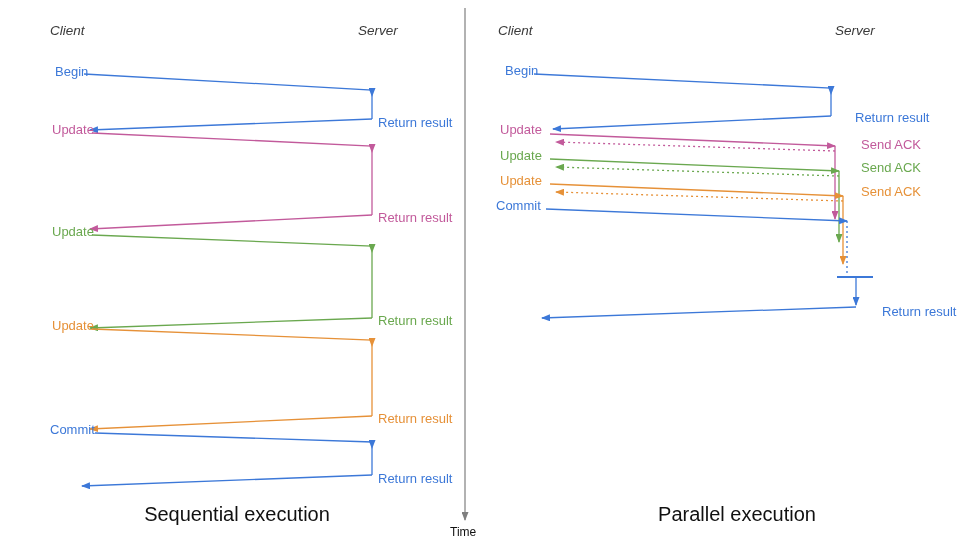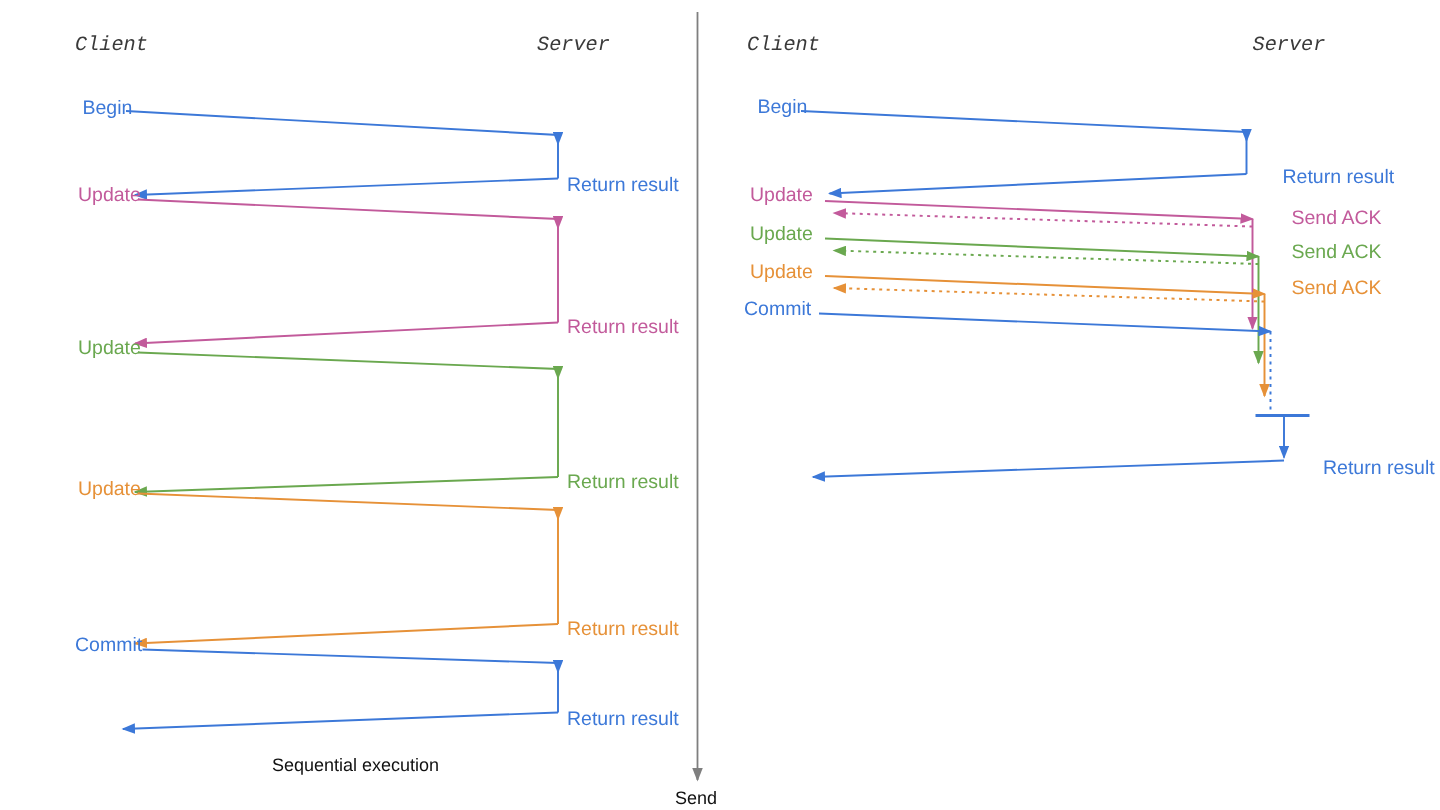--- a/index.html
+++ b/index.html
@@ -2,22 +2,22 @@
 <html><head>
 <meta charset="utf-8">
 <style>
   html,body{margin:0;padding:0;background:#fff;}
   #stage{
     position:relative;width:960px;height:540px;background:#ffffff;overflow:hidden;
     font-family:"Liberation Sans",sans-serif;
   }
   #diagram-svg{position:absolute;left:0;top:0;}
   .lbl{position:absolute;font-size:13px;line-height:14px;white-space:nowrap;text-align:right;}
-  .hdr{position:absolute;font-size:13.5px;font-style:italic;color:#3a3a3a;white-space:nowrap;font-family:Liberation Mono, monospace;}
-  .caption{position:absolute;font-size:12px;color:#111;text-align:center;width:200px;white-space:nowrap;}
+  .hdr{position:absolute;font-size:13.5px;font-style:italic;color:#3a3a3a;white-space:nowrap;}
+  .caption{position:absolute;font-size:20px;color:#111;text-align:center;width:200px;white-space:nowrap;}
   .time-lbl{position:absolute;font-size:12px;color:#111;}
   .c-blue{color:#3c78d8;}
   .c-pink{color:#c25a9b;}
   .c-green{color:#6aa84f;}
   .c-orange{color:#e69138;}
 </style>
 </head>
 <body>
 
 <div id="stage">
@@ -125,16 +125,17 @@
 
   <span class="lbl c-green" style="left:500px;top:149px;">Update</span>
   <span class="lbl c-green" style="left:861px;top:161px;">Send ACK</span>
 
   <span class="lbl c-orange" style="left:500px;top:174px;">Update</span>
   <span class="lbl c-orange" style="left:861px;top:185px;">Send ACK</span>
 
   <span class="lbl c-blue" style="left:496px;top:199px;">Commit</span>
   <span class="lbl c-blue" style="left:882px;top:305px;">Return result</span>
 
+  <div class="caption" style="left:637px;top:503px;">Parallel execution</div>
 
-  <span class="time-lbl" style="left:450px;top:525px;">Send</span>
+  <span class="time-lbl" style="left:450px;top:525px;">Time</span>
 
 </div>
 
 </body></html>

